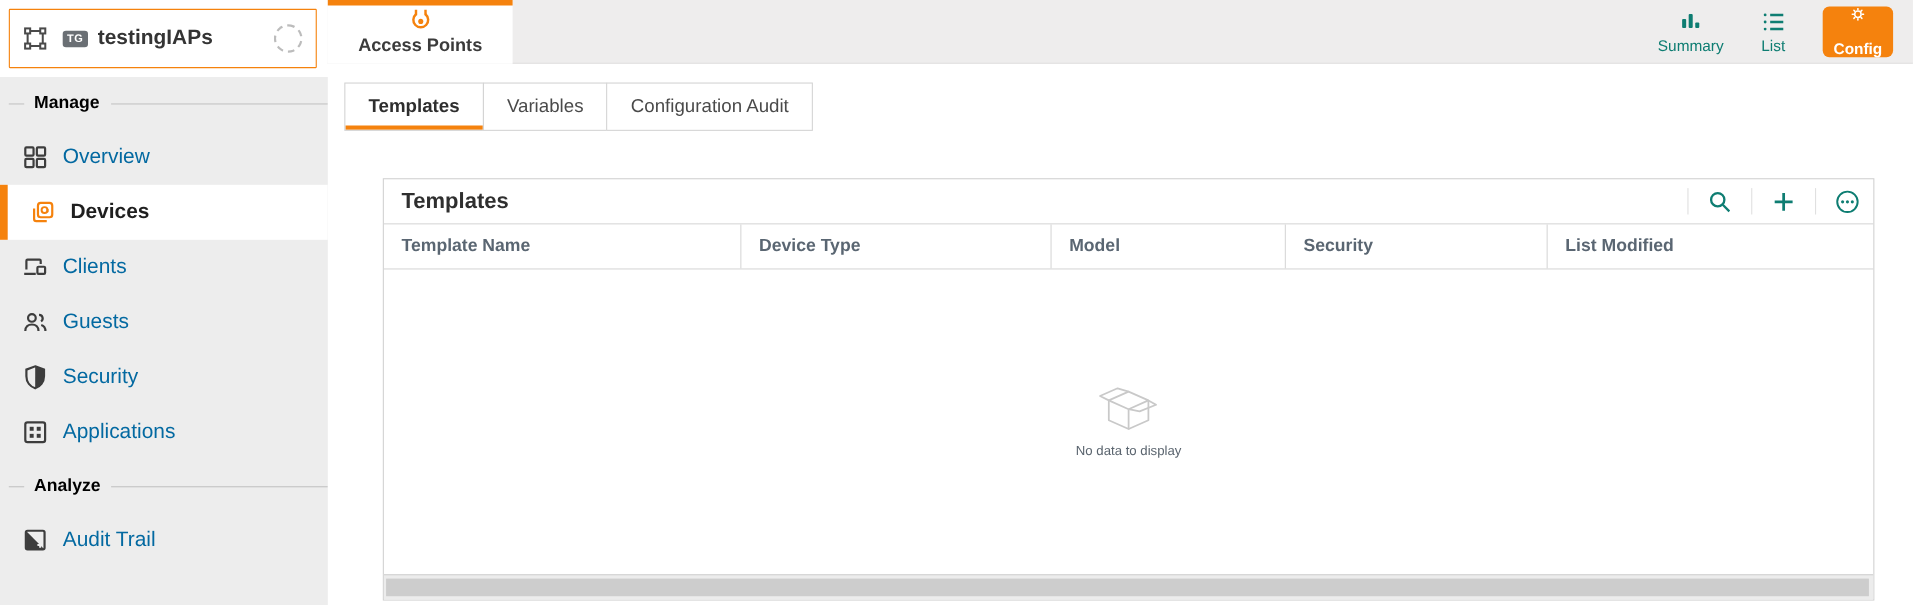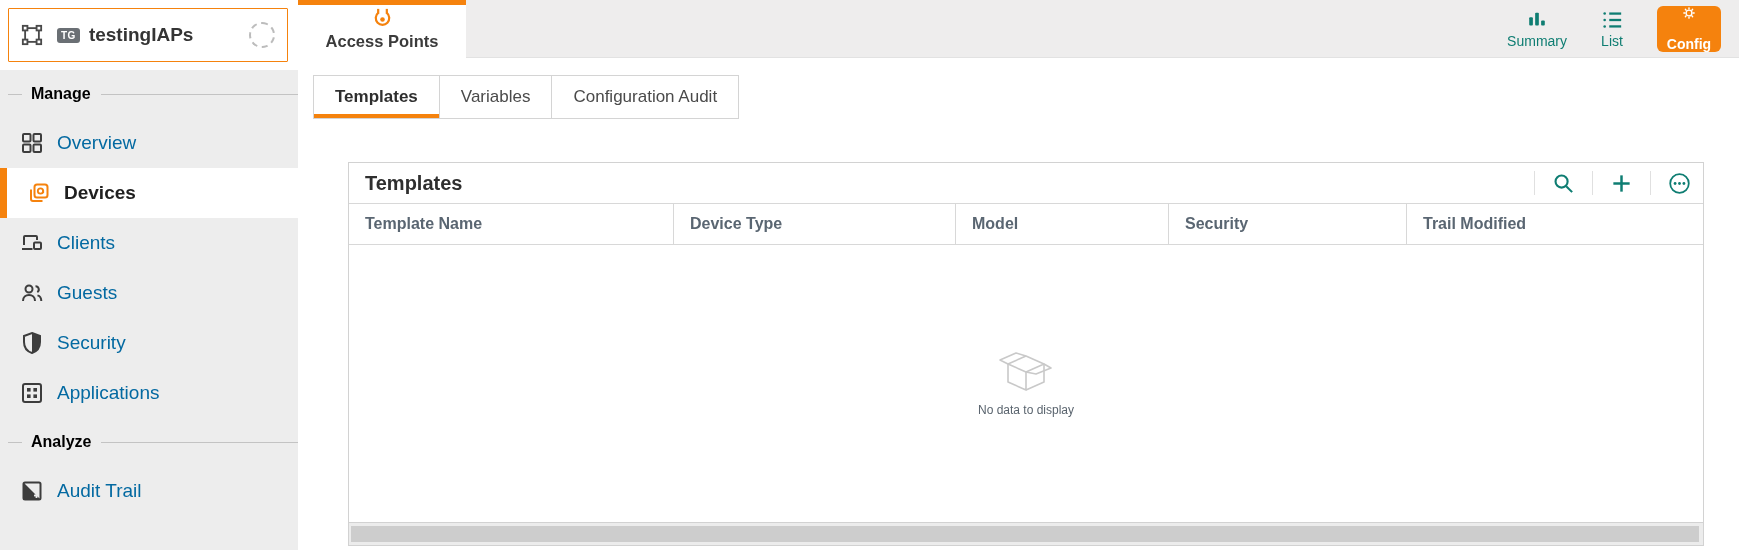--- a/index.html
+++ b/index.html
@@ -291,21 +291,21 @@
       <div class="th c1">
         <span>Device Type</span>
       </div>
       <div class="th c2">
         <span>Model</span>
       </div>
       <div class="th c3">
         <span>Security</span>
       </div>
       <div class="th c4">
-        <span>Trail Modified</span>
+        <span>List Modified</span>
       </div>
     </div>
 
     <div class="tbl-body">
       <svg class="empty-ic" viewBox="0 0 56 46" fill="none" stroke="currentColor" stroke-width="1.6" stroke-linejoin="round">
         <path d="M10 13 L28 5 L46 13 L28 21 Z"></path>
         <path d="M10 13 L10 31 L28 39 L28 21"></path>
         <path d="M46 13 L46 31 L28 39"></path>
         <path d="M10 13 L2 9 L18 2 L28 5"></path>
         <path d="M46 13 L53 17 L38 23 L28 21"></path>

